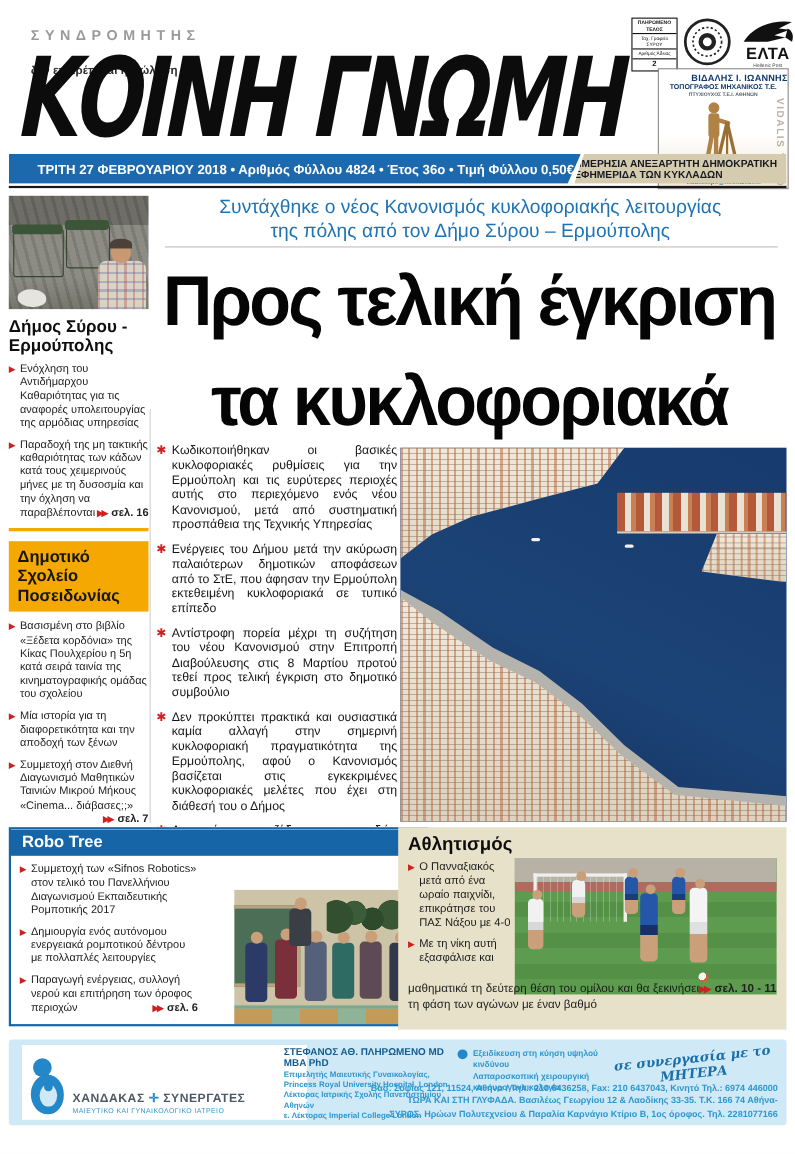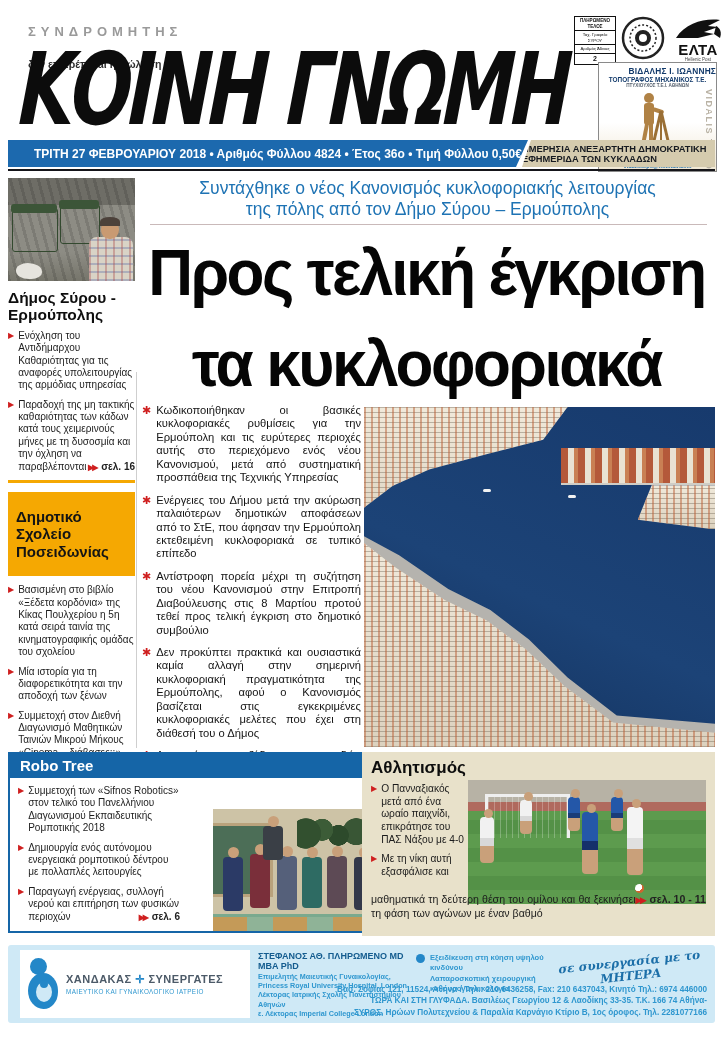--- a/index.html
+++ b/index.html
@@ -67,21 +67,21 @@
      repeating-linear-gradient(0deg,rgba(70,90,160,.3) 0 2px,transparent 2px 8px),#d9d3c6;}
 
   .sb-title{font-size:15.5px;font-weight:bold;line-height:1.12;margin:8px 0 6px 0;color:#0e0e0e;}
   .sb-item{display:flex;gap:4px;margin-bottom:7px;}
   .tri{color:#cf1f1f;font-size:8px;line-height:1.6;flex:0 0 auto;}
   .sb-text{margin:0;font-size:10px;line-height:1.24;color:#1c1c1c;}
   .pref{float:right;white-space:nowrap;font-weight:bold;color:#222;}
   .pref-ar{color:#cf1f1f;font-size:.8em;letter-spacing:-2px;margin-right:2px;}
   .orange-rule{height:3px;background:#f5a802;margin:6px 0 9px 0;}
   .orange-box{background:#f5a802;color:#141414;font-size:15px;font-weight:bold;line-height:1.16;
-     padding:16px 8px;margin:0 0 8px 0;}
+     padding:6px 8px;margin:0 0 8px 0;}
 
   
   .kicker{position:absolute;left:138px;top:178px;width:579px;text-align:center;color:#1e73b4;
      font-size:17.5px;line-height:1.22;}
   .kicker-rule{position:absolute;left:150px;top:224px;width:557px;border-top:1px solid #c9b9b9;}
   .headline{position:absolute;left:134px;top:228px;width:585px;margin:0;text-align:center;color:#050505;
      font-size:64px;line-height:1.42;font-weight:bold;letter-spacing:-2.5px;transform:scaleX(.97);transform-origin:center top;}
   .v-divider{position:absolute;left:136px;top:372px;height:376px;border-left:1px solid #cfcfcf;}
 
   .lead-bullets{position:absolute;left:142px;top:404px;width:219px;}
@@ -135,21 +135,21 @@
   .track{position:absolute;left:0;top:18%;width:100%;height:7%;background:#b06a5e;}
   .goal{position:absolute;left:7%;top:11%;width:36%;height:36%;border:3px solid #efefef;border-bottom:none;
      background:repeating-linear-gradient(90deg,rgba(255,255,255,.25) 0 1px,transparent 1px 6px);}
   .pl{position:absolute;border-radius:4px;}
   .pl::before{content:"";position:absolute;left:28%;top:-8px;width:9px;height:9px;border-radius:50%;background:#c9a07a;}
   .ball{position:absolute;width:9px;height:9px;border-radius:50%;background:radial-gradient(circle at 35% 35%,#fff 0 45%,#d2622e 46% 100%);}
   .sp-cont{position:absolute;left:9px;right:9px;bottom:5px;font-size:10.6px;line-height:1.28;color:#1c1c1c;text-align:justify;}
 
   
   .footer{position:absolute;left:8px;top:945px;width:707px;height:78px;background:#cfe9f6;border-radius:3px;}
-  .logo-box{position:absolute;left:12px;top:5px;width:230px;height:68px;background:#fff;display:flex;align-items:center;gap:8px;padding:4px 8px;}
+  .logo-box{position:absolute;left:12px;top:5px;width:259px;height:68px;background:#fff;display:flex;align-items:flex-end;gap:8px;padding:4px 8px;}
   .mother{position:relative;width:30px;height:52px;flex:0 0 auto;}
   .mother .c1{position:absolute;left:2px;top:0;width:17px;height:17px;border-radius:50%;background:#2387c8;}
   .mother .c2{position:absolute;left:0;top:15px;width:30px;height:36px;border-radius:50% 50% 48% 52%;background:#2387c8;}
   .mother .c3{position:absolute;left:8px;top:24px;width:16px;height:20px;border-radius:50%;background:#cfe9f6;}
   .mother .c4{position:absolute;left:12px;top:22px;width:8px;height:8px;border-radius:50%;background:#2387c8;}
   .logo-line1{font-size:11px;font-weight:bold;color:#4c5a68;letter-spacing:.5px;white-space:nowrap;}
   .logo-cross{color:#2387c8;font-size:11px;}
   .logo-line2{font-size:6.3px;color:#2f97cf;letter-spacing:.4px;margin-top:2px;}
   .doctor{position:absolute;left:250px;top:6px;width:152px;}
   .doc-name{font-size:9px;font-weight:bold;color:#145c8f;line-height:1.15;}
@@ -329,31 +329,31 @@
     <div class="boat" style="left:58%;top:26%"></div>
   </div>
 
   <section class="robotree">
     <div class="rt-head">Robo Tree</div>
     <div class="rt-body">
       <div class="rt-list">
 
           <div class="sb-item">
             <span class="tri">▶</span>
-            <p class="sb-text"><span>Συμμετοχή των «Sifnos Robotics» στον τελικό του Πανελλήνιου Διαγωνισμού Εκπαιδευτικής Ρομποτικής 2018</span></p>
+            <p class="sb-text"><span>Συμμετοχή των «Sifnos Robotics» στον τελικό του Πανελλήνιου Διαγωνισμού Εκπαιδευτικής Ρομποτικής 2017</span></p>
           </div>
 
           <div class="sb-item">
             <span class="tri">▶</span>
             <p class="sb-text"><span>Δημιουργία ενός αυτόνομου ενεργειακά ρομποτικού δέντρου με πολλαπλές λειτουργίες</span></p>
           </div>
 
           <div class="sb-item">
             <span class="tri">▶</span>
-            <p class="sb-text"><span>Παραγωγή ενέργειας, συλλογή νερού και επιτήρηση των φυσικών περιοχών</span><span class="pref"><span class="pref-ar">▶▶</span> <span>σελ. 6</span></span></p>
+            <p class="sb-text"><span>Παραγωγή ενέργειας, συλλογή νερού και επιτήρηση των όροφος περιοχών</span><span class="pref"><span class="pref-ar">▶▶</span> <span>σελ. 6</span></span></p>
           </div>
         </div>
       <div class="photo class-photo">
         <div class="board"></div>
         <div class="deco"></div>
         <div class="kid" style="left:6%;top:34%;height:38%;background:#2b3a66"></div>
         <div class="kid" style="left:22%;top:32%;height:38%;background:#7a2f3a"></div>
         <div class="kid" style="left:38%;top:33%;height:38%;background:#55607a"></div>
         <div class="kid" style="left:53%;top:34%;height:36%;background:#2e6b63"></div>
         <div class="kid" style="left:68%;top:33%;height:37%;background:#5d4a55"></div>

